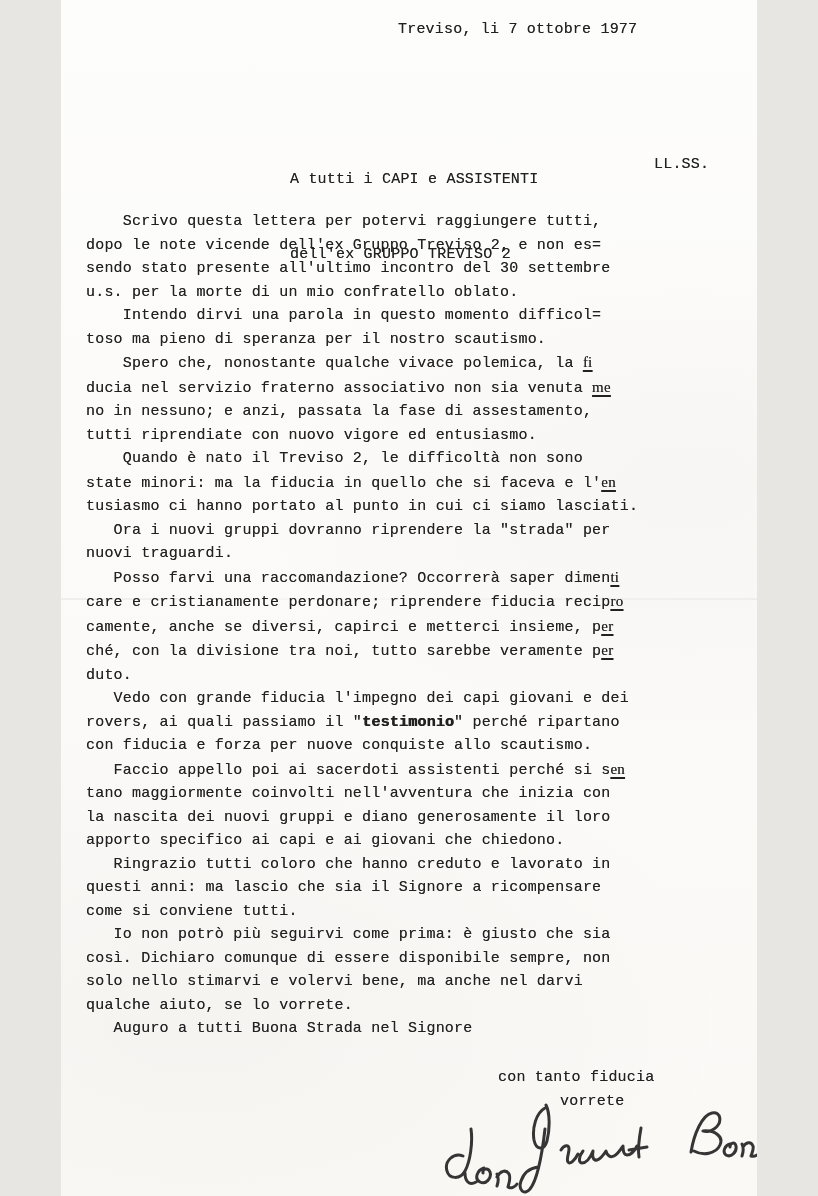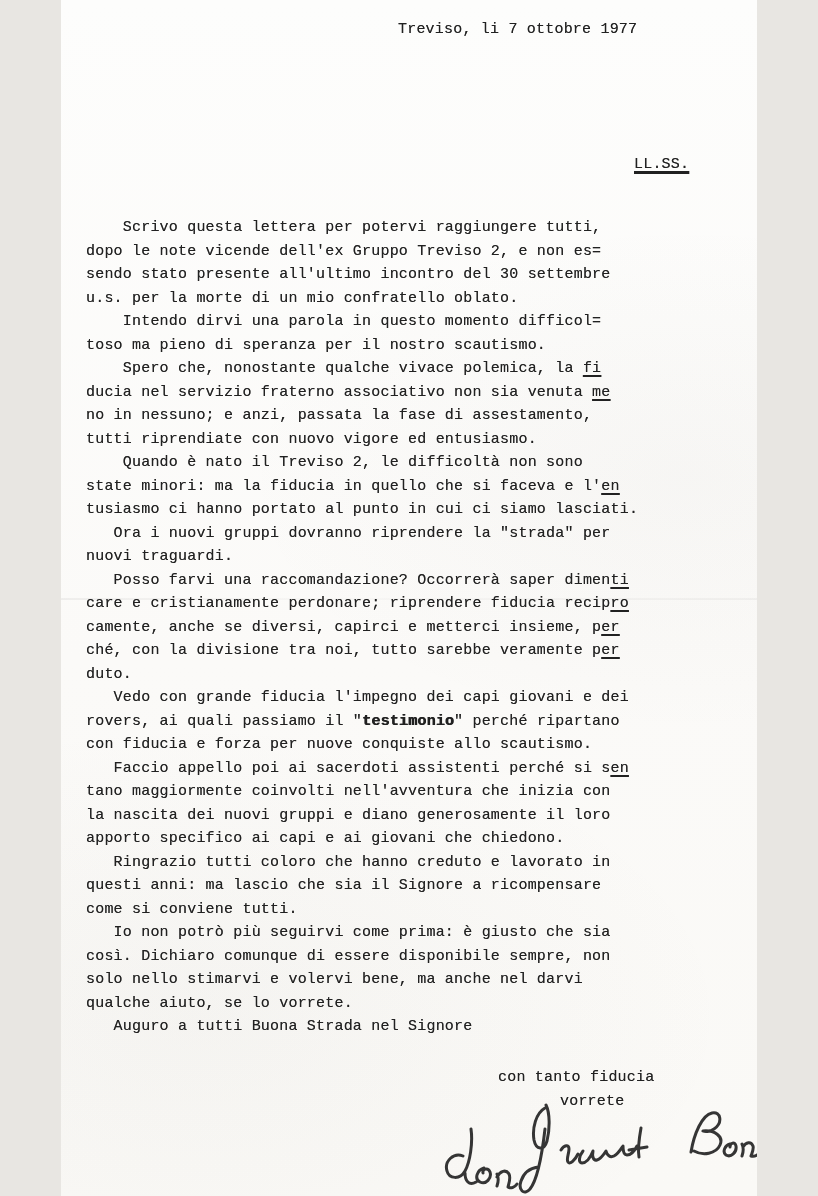--- a/index.html
+++ b/index.html
@@ -22,51 +22,55 @@
     text-shadow: 0 0 0.5px rgba(20,20,20,0.55);
   }
   .crease {
     position: absolute; left: 0; width: 100%; height: 2px;
     background: linear-gradient(90deg, rgba(0,0,0,0.05), rgba(0,0,0,0.015) 40%, rgba(0,0,0,0.04));
     pointer-events: none;
   }
   .date-line { position: absolute; top: 18px; left: 337px; white-space: pre; }
   .recipient { position: absolute; top: 117px; left: 229px; line-height: 25px; white-space: pre; }
   .llss {
-    position: absolute; top: 153px; left: 573px; white-space: pre;
-    text-decoration: underline;
+    position: absolute; top: 153px; left: 593px; white-space: pre;
     text-decoration-thickness: 3px;
     text-underline-offset: 3px;
   }
-  .letter-body { position: absolute; top: 216px; left: 25px; white-space: pre; }
+  .letter-body { position: absolute; top: 210px; left: 25px; white-space: pre; }
   .letter-body .line { white-space: pre; }
   .u {
     text-decoration: underline;
     text-decoration-thickness: 2px;
     text-underline-offset: 3px;
+    font-family: Liberation Serif, serif;
   }
   .b { font-weight: bold; text-shadow: 0.6px 0 currentColor; text-align: right; }
   .closing-1 { position: absolute; top: 1066px; left: 437px; white-space: pre; }
   .closing-2 { position: absolute; top: 1090px; left: 499px; white-space: pre; }
   .signature { position: absolute; top: 1094px; left: 372px; width: 360px; height: 100px; }
   .signature svg { display: block; width: 100%; height: 100%; }
   .signature path {
     fill: none; stroke: #242424; stroke-width: 3;
     stroke-linecap: round; stroke-linejoin: round; opacity: 0.92;
   }
 </style>
 </head>
 <body>
 
 <div class="page">
 
   <div class="crease" style="top:598px"></div>
 
   <div class="date-line">Treviso, li 7 ottobre 1977</div>
 
+  <div class="recipient">
+    <div>A tutti i CAPI e ASSISTENTI</div>
+    <div>dell'ex GRUPPO TREVISO 2</div>
+  </div>
 
   <div class="llss">LL.SS.</div>
 
   <div class="letter-body"><div class="line"><span>    Scrivo questa lettera per potervi raggiungere tutti,</span></div><div class="line"><span>dopo le note vicende dell'ex Gruppo Treviso 2, e non es=</span></div><div class="line"><span>sendo stato presente all'ultimo incontro del 30 settembre</span></div><div class="line"><span>u.s. per la morte di un mio confratello oblato.</span></div><div class="line"><span>    Intendo dirvi una parola in questo momento difficol=</span></div><div class="line"><span>toso ma pieno di speranza per il nostro scautismo.</span></div><div class="line"><span>    Spero che, nonostante qualche vivace polemica, la </span><span class="u">fi</span></div><div class="line"><span>ducia nel servizio fraterno associativo non sia venuta </span><span class="u">me</span></div><div class="line"><span>no in nessuno; e anzi, passata la fase di assestamento,</span></div><div class="line"><span>tutti riprendiate con nuovo vigore ed entusiasmo.</span></div><div class="line"><span>    Quando è nato il Treviso 2, le difficoltà non sono</span></div><div class="line"><span>state minori: ma la fiducia in quello che si faceva e l'</span><span class="u">en</span></div><div class="line"><span>tusiasmo ci hanno portato al punto in cui ci siamo lasciati.</span></div><div class="line"><span>   Ora i nuovi gruppi dovranno riprendere la "strada" per</span></div><div class="line"><span>nuovi traguardi.</span></div><div class="line"><span>   Posso farvi una raccomandazione? Occorrerà saper dimen</span><span class="u">ti</span></div><div class="line"><span>care e cristianamente perdonare; riprendere fiducia recip</span><span class="u">ro</span></div><div class="line"><span>camente, anche se diversi, capirci e metterci insieme, p</span><span class="u">er</span></div><div class="line"><span>ché, con la divisione tra noi, tutto sarebbe veramente p</span><span class="u">er</span></div><div class="line"><span>duto.</span></div><div class="line"><span>   Vedo con grande fiducia l'impegno dei capi giovani e dei</span></div><div class="line"><span>rovers, ai quali passiamo il "</span><span class="b">testimonio</span><span>" perché ripartano</span></div><div class="line"><span>con fiducia e forza per nuove conquiste allo scautismo.</span></div><div class="line"><span>   Faccio appello poi ai sacerdoti assistenti perché si s</span><span class="u">en</span></div><div class="line"><span>tano maggiormente coinvolti nell'avventura che inizia con</span></div><div class="line"><span>la nascita dei nuovi gruppi e diano generosamente il loro</span></div><div class="line"><span>apporto specifico ai capi e ai giovani che chiedono.</span></div><div class="line"><span>   Ringrazio tutti coloro che hanno creduto e lavorato in</span></div><div class="line"><span>questi anni: ma lascio che sia il Signore a ricompensare</span></div><div class="line"><span>come si conviene tutti.</span></div><div class="line"><span>   Io non potrò più seguirvi come prima: è giusto che sia</span></div><div class="line"><span>così. Dichiaro comunque di essere disponibile sempre, non</span></div><div class="line"><span>solo nello stimarvi e volervi bene, ma anche nel darvi</span></div><div class="line"><span>qualche aiuto, se lo vorrete.</span></div><div class="line"><span>   Auguro a tutti Buona Strada nel Signore</span></div></div>
 
   <div class="closing-1">con tanto fiducia</div>
   <div class="closing-2">vorrete</div>
 
   <div class="signature" role="img" aria-label="don Giovanni Bordin">
     <svg viewBox="0 0 360 100" xmlns="http://www.w3.org/2000/svg">

